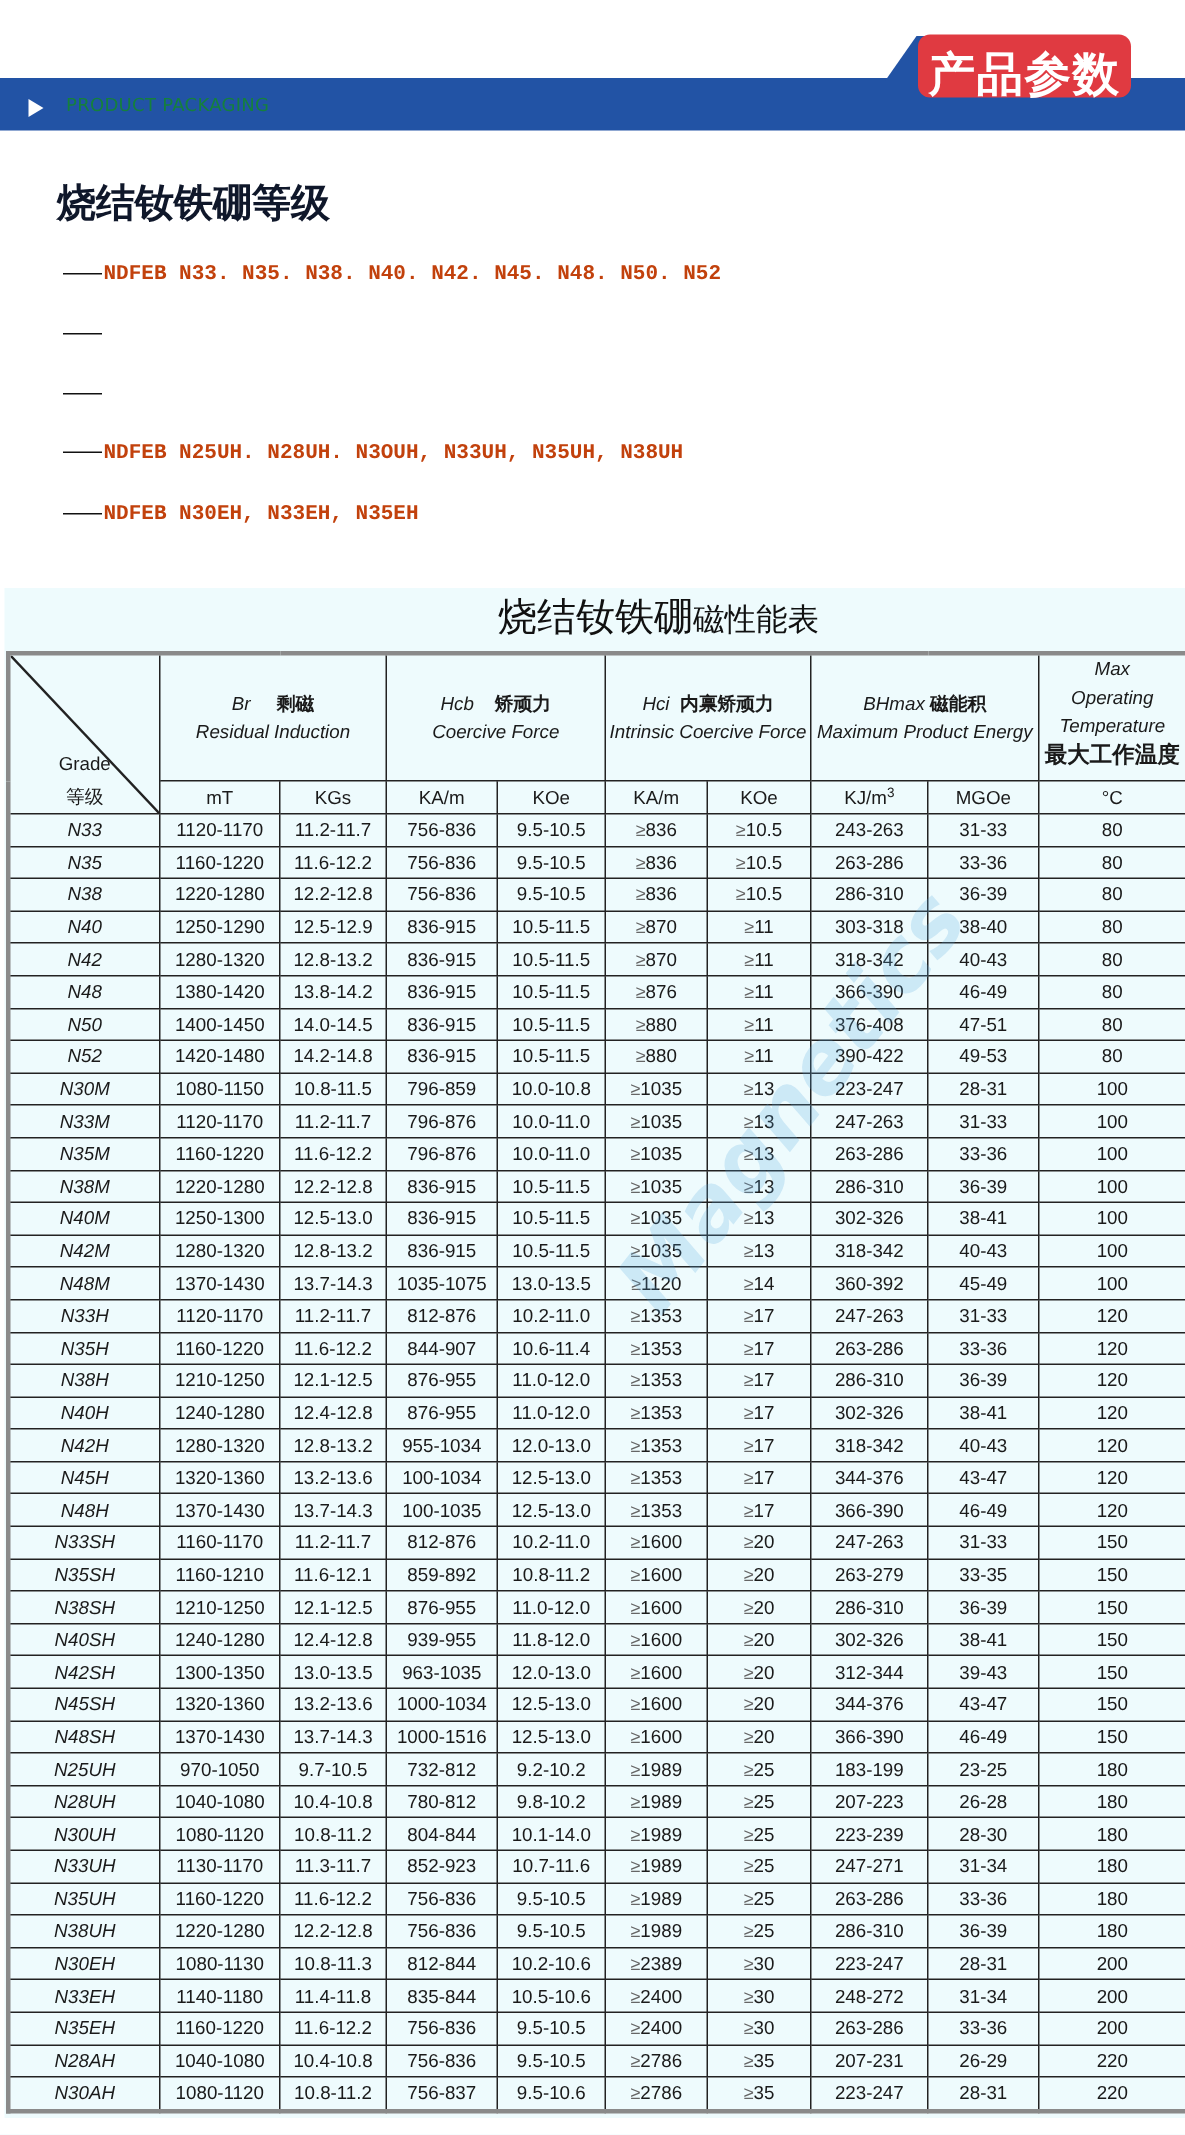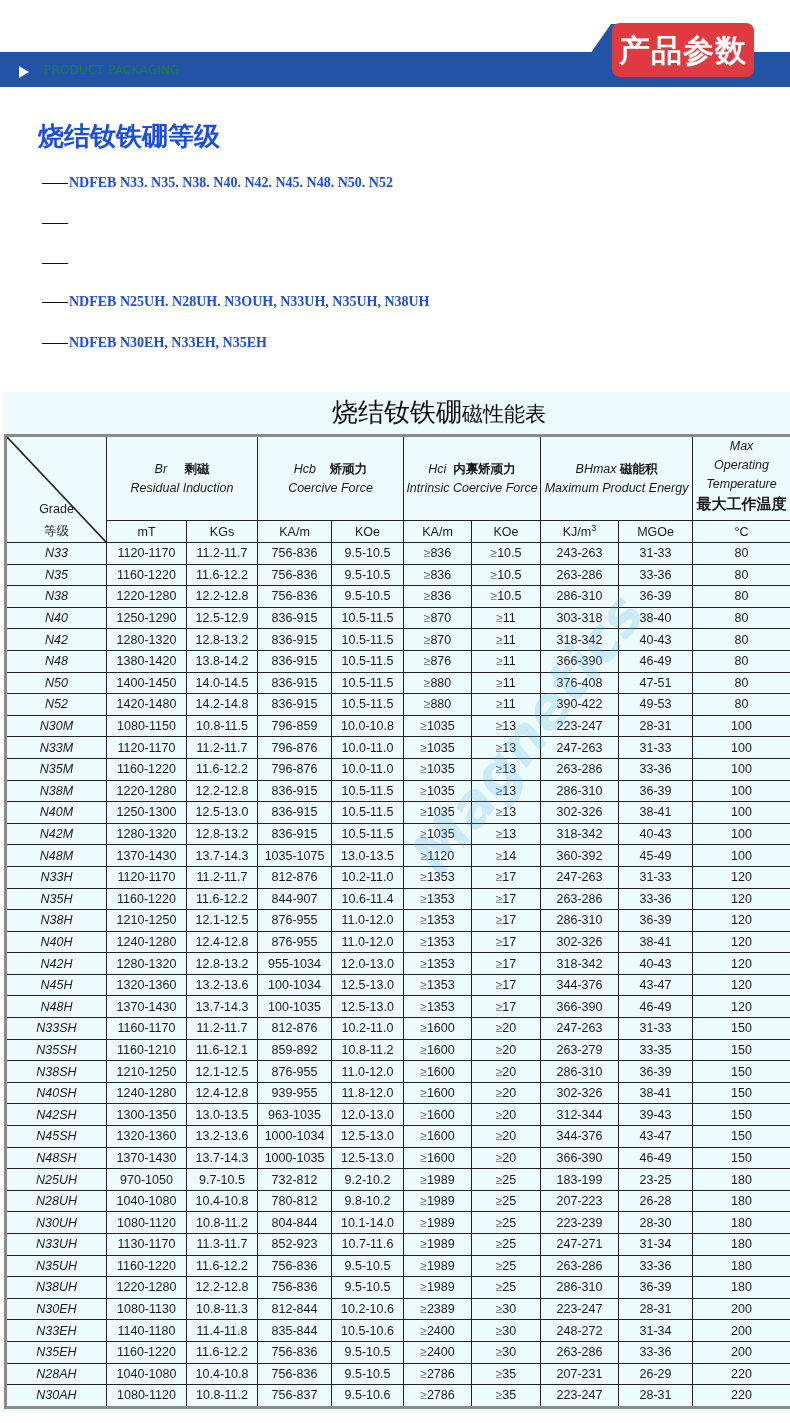--- a/index.html
+++ b/index.html
@@ -1,23 +1,23 @@
 <!DOCTYPE html>
 <html><head>
 <meta charset="utf-8">
 <style>
   html, body { margin:0; padding:0; }
   body { width:790px; height:1423px; background:#ffffff; position:relative; overflow:hidden; font-family:"Liberation Sans", sans-serif; }
   .banner { position:absolute; left:0; top:52px; width:790px; height:35px; background:#2253a5; }
   .banner-tri { position:absolute; left:19px; top:66px; width:0; height:0; border-top:6px solid transparent; border-bottom:6px solid transparent; border-left:10px solid #ffffff; }
   .banner-text { position:absolute; left:44px; top:60px; color:#15803d; font-family:"DejaVu Sans", sans-serif; font-size:12px; letter-spacing:0.2px; line-height:20px; }
   .tag-slant { position:absolute; left:590px; top:24px; width:40px; height:30px; background:#2253a5; transform:skewX(-35deg); transform-origin:bottom left; }
-  .tag { position:absolute; left:612px; top:23px; width:142px; height:54px; background:#e03a41; border-radius:8px; color:#ffffff; font-family:"DejaVu Sans", sans-serif; font-weight:bold; font-size:31px; line-height:54px; text-align:center; letter-spacing:1px; }
-  .section-title { position:absolute; left:38px; top:119px; font-family:"DejaVu Sans", sans-serif; font-weight:bold; font-size:26px; color:#1d4ed8; line-height:34px; }
-  .grade-line { position:absolute; left:42px; font-family:Liberation Serif, serif; font-weight:bold; font-size:14px; color:#1d4ed8; line-height:20px; white-space:nowrap; }
+  .tag { position:absolute; left:612px; top:23px; width:142px; height:42px; background:#e03a41; border-radius:8px; color:#ffffff; font-family:"DejaVu Sans", sans-serif; font-weight:bold; font-size:31px; line-height:54px; text-align:center; letter-spacing:1px; }
+  .section-title { position:absolute; left:38px; top:119px; font-family:"DejaVu Sans", sans-serif; font-weight:bold; font-size:26px; color:#0f172a; line-height:34px; }
+  .grade-line { position:absolute; left:42px; font-family:Liberation Mono, monospace; font-weight:bold; font-size:14px; color:#c2410c; line-height:20px; white-space:nowrap; }
   .grade-line .dash { display:inline-block; width:26px; height:1px; background:#111; vertical-align:middle; margin-right:1px; }
 
   .sheet { position:absolute; left:3px; top:392px; width:787px; height:1020px; background:#eefbfd; }
   .sheet-title { position:absolute; left:0; top:392px; width:790px; text-align:center; font-family:"DejaVu Sans", sans-serif; font-size:26px; color:#111; line-height:40px;padding-left:44px; }
   .sheet-title .small { font-size:21px; }
   table.spec { position:absolute; left:4px; top:434px; width:786px; border-collapse:collapse; table-layout:fixed; border:3px solid #8a8a8a; background:#eefbfd; }
   table.spec td, table.spec th { border:1.5px solid #222; padding:0; text-align:center; font-size:12.5px; color:#1a1a1a; font-weight:normal; overflow:hidden; white-space:nowrap; }
   table.spec tbody td { height:20.6px; line-height:20px; }
   table.spec tbody td.grade { font-style:italic; }
   th.group { height:83px; font-style:italic; font-size:13.5px; line-height:19px; white-space:normal; vertical-align:middle;margin-left:12px; }
@@ -446,21 +446,21 @@
         <td><span class="ge">≥</span><span>1600</span></td>
         <td><span class="ge">≥</span><span>20</span></td>
         <td>344-376</td>
         <td>43-47</td>
         <td>150</td>
       </tr>
       <tr>
         <td class="grade">N48SH</td>
         <td>1370-1430</td>
         <td>13.7-14.3</td>
-        <td>1000-1035</td>
+        <td>1000-1516</td>
         <td>12.5-13.0</td>
         <td><span class="ge">≥</span><span>1600</span></td>
         <td><span class="ge">≥</span><span>20</span></td>
         <td>366-390</td>
         <td>46-49</td>
         <td>150</td>
       </tr>
       <tr>
         <td class="grade">N25UH</td>
         <td>970-1050</td>

